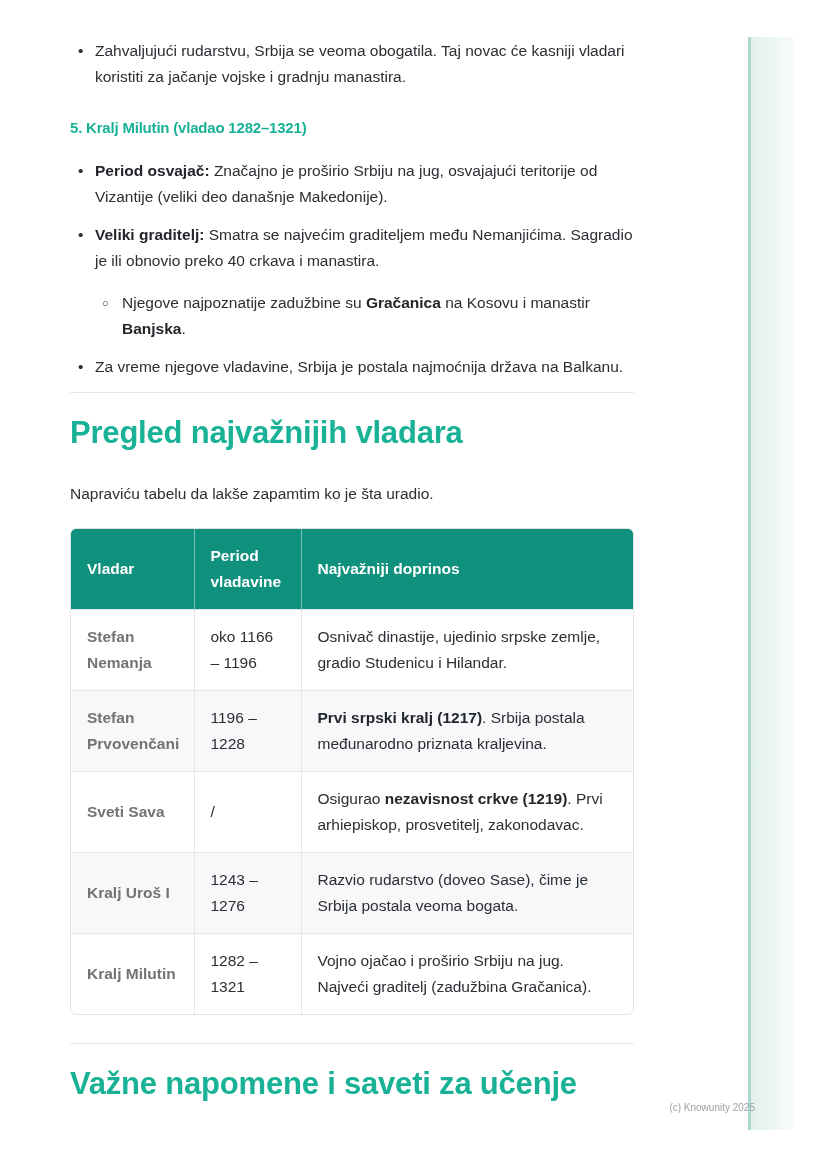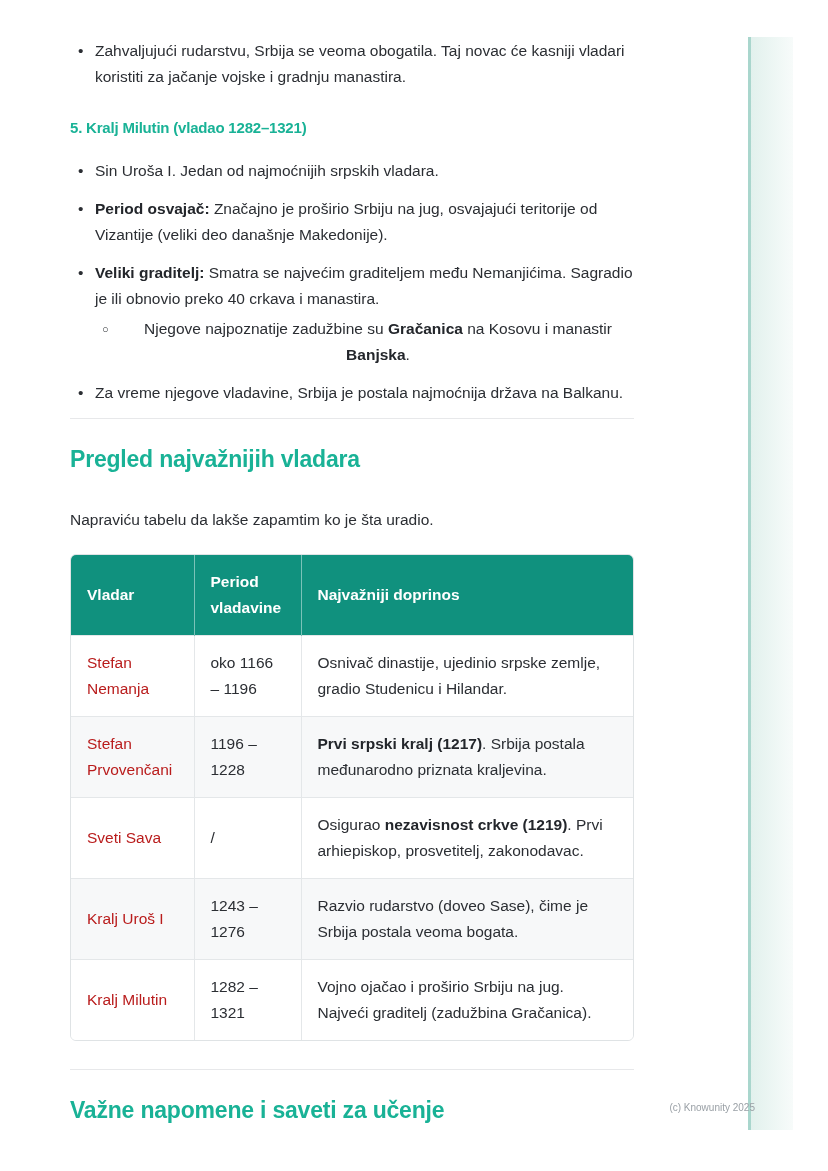--- a/index.html
+++ b/index.html
@@ -47,22 +47,21 @@
     margin-bottom:12px;
   }
   ul.bullets > li::before{
     content:"•";
     position:absolute;
     left:8px;top:0;
     color:var(--text);
   }
   ul.sublist{
     list-style:none;
-    margin-top:4px;
-    text-align:center;
+    margin-top:16px;
   }
   ul.sublist > li{
     position:relative;
     padding-left:27px;
   }
   ul.sublist > li::before{
     content:"○";
     position:absolute;
     left:7px;top:0;
     font-size:11px;
@@ -79,21 +78,21 @@
   }
   ul.bullets.after-h3{margin-top:18px;}
   hr.divider{
     border:none;
     border-top:1px solid var(--hr);
     margin-top:12px;
   }
   hr.divider.post-table{margin-top:28px;}
   h2.section-h2{
     margin-top:26px;
-    font-size:23px;
+    font-size:31px;
     line-height:28px;
     font-weight:bold;
     color:var(--accent);
     letter-spacing:-0.2px;
   }
   p.intro-p{margin-top:34px;}
   .table-wrap{
     margin-top:21px;
     border:1px solid #dfe3e5;
     border-radius:6px;
@@ -121,21 +120,21 @@
   table.rulers td{
     padding:14px 16px;
     vertical-align:middle;
     line-height:26px;
     border-top:1px solid var(--border);
     border-right:1px solid var(--border);
     background:#ffffff;
   }
   table.rulers td:last-child{border-right:none;}
   table.rulers tbody tr:nth-child(even) td{background:var(--row-alt);}
-  td.name-cell{font-weight:normal;color:#b91c1c;}
+  td.name-cell{font-weight:bold;color:#737373;}
   .watermark{
     position:absolute;
     top:1102px;right:53px;
     font-size:10px;
     line-height:12px;
     color:var(--watermark);
     z-index:3;
   }
 </style>
 </head>
@@ -147,21 +146,20 @@
 
   <div class="content">
 
     <ul class="bullets" id="intro-list">
         <li><span>Zahvaljujući rudarstvu, Srbija se veoma obogatila. Taj novac će kasniji vladari koristiti za jačanje vojske i gradnju manastira.</span></li>
       </ul>
 
     <h3 class="section-h3">5. Kralj Milutin (vladao 1282–1321)</h3>
 
     <ul class="bullets after-h3" id="milutin-list">
-        <li><span>Sin Uroša I. Jedan od najmoćnijih srpskih vladara.</span></li>
         <li><strong>Period osvajač:</strong><span> Značajno je proširio Srbiju na jug, osvajajući teritorije od Vizantije (veliki deo današnje Makedonije).</span></li>
         <li><strong>Veliki graditelj:</strong><span> Smatra se najvećim graditeljem među Nemanjićima. Sagradio je ili obnovio preko 40 crkava i manastira.</span><ul class="sublist">
             <li><span>Njegove najpoznatije zadužbine su </span><strong>Gračanica</strong><span> na Kosovu i manastir </span><strong>Banjska</strong><span>.</span></li>
           </ul></li>
         <li><span>Za vreme njegove vladavine, Srbija je postala najmoćnija država na Balkanu.</span></li>
       </ul>
 
     <hr class="divider">
 
     <h2 class="section-h2">Pregled najvažnijih vladara</h2>

